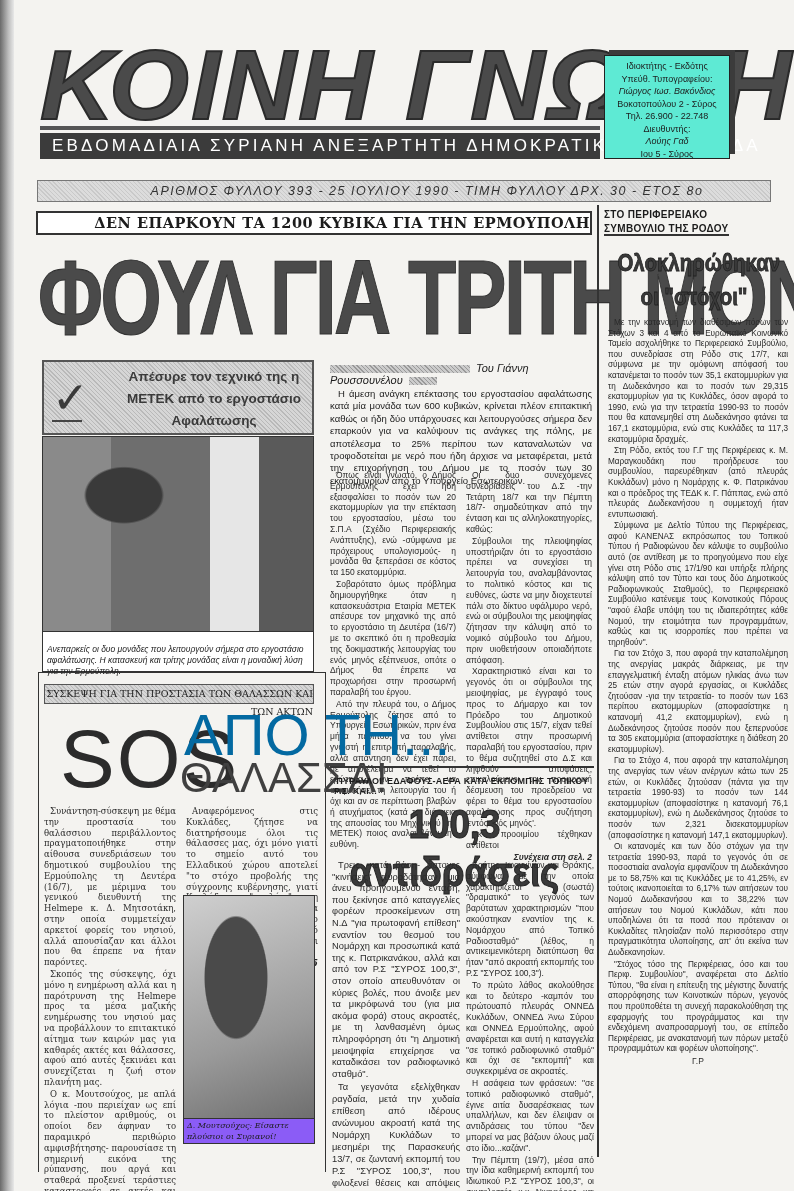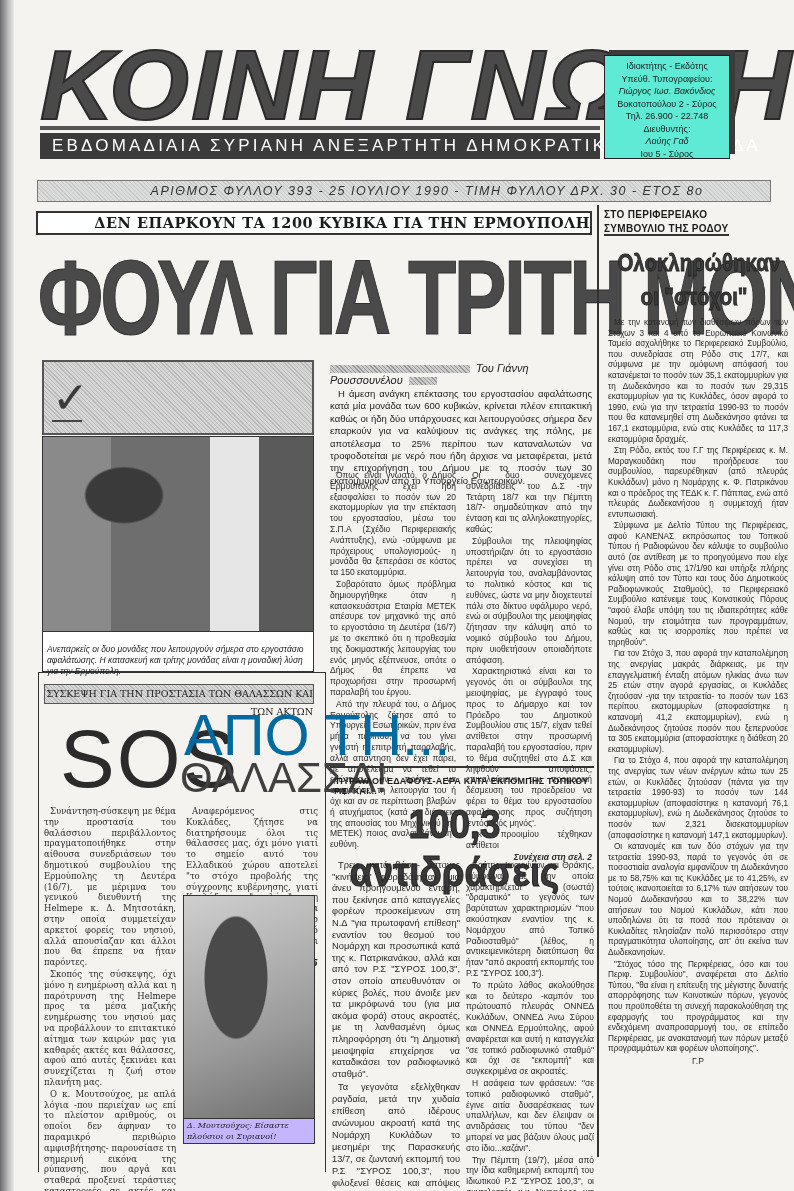--- a/index.html
+++ b/index.html
@@ -69,21 +69,21 @@
     font-family: "DejaVu Serif", serif; font-size: 9.5px; text-align: right; line-height: 18px; }
   .sos-big { left: 44px; top: 718px; font-size: 82px; line-height: 82px; color: #2b2b2b; letter-spacing: 2px; margin-left: 16px; }
   .sos-right1 { left: 184px; top: 712px; font-size: 58px; line-height: 46px; color: #0369a1; }
   .sos-right2 { left: 180px; top: 756px; font-size: 42px; line-height: 44px; color: #404040; }
   .sos-c1 { left: 44px; top: 806px; width: 132px; font-family: "DejaVu Serif", serif; }
   .sos-c2 { left: 186px; top: 806px; width: 132px; font-family: "DejaVu Serif", serif; }
   .photo2 { left: 183px; top: 895px; width: 132px; height: 235px;
     background: radial-gradient(ellipse at 40% 35%, #4a4a4a 0 28%, transparent 29%),
                 linear-gradient(160deg, #cfcfcf, #9a9a9a 60%, #6a6a6a);
     border: 1px solid #333; }
-  .caption2 { left: 183px; top: 1118px; width: 132px; height: 26px; background: #c4b5fd; border: 1px solid #333;
+  .caption2 { left: 183px; top: 1118px; width: 132px; height: 26px; background: #8b5cf6; border: 1px solid #333;
     font-family: "DejaVu Serif", serif; font-style: italic; font-size: 8px; line-height: 11px; padding: 1px 3px; }
 
   
   .radio-kicker { left: 334px; top: 776px; width: 262px; font-size: 9px; font-weight: bold; letter-spacing: 0.2px; }
   .radio-head { left: 334px; top: 800px; width: 262px; font-size: 40px; font-weight: bold; line-height: 48px;
     color: #3a3a3a; -webkit-text-stroke: 1px #222; text-align: center; transform: scaleX(0.92); transform-origin: left top; }
   .radio-c1 { left: 332px; top: 860px; width: 128px; font-size: 9.3px; line-height: 12px; }
   .radio-c2 { left: 466px; top: 860px; width: 128px; }
 
   
@@ -115,20 +115,21 @@
   <div>Ιου 5 - Σύρος</div>
 </div>
 <div class="abs issue-bar">ΑΡΙΘΜΟΣ ΦΥΛΛΟΥ 393 - 25 ΙΟΥΛΙΟΥ 1990 - ΤΙΜΗ ΦΥΛΛΟΥ ΔΡΧ. 30 - ΕΤΟΣ 8ο</div>
 
 <div class="abs kicker">ΔΕΝ ΕΠΑΡΚΟΥΝ ΤΑ 1200 ΚΥΒΙΚΑ ΓΙΑ ΤΗΝ ΕΡΜΟΥΠΟΛΗ</div>
 <div class="abs headline">ΦΟΥΛ ΓΙΑ ΤΡΙΤΗ ΜΟΝΑΔΑ</div>
 
 <div class="abs sidebox-title">
   <span class="check">✓</span>
   <span class="check-rule"></span>
+  <div class="txt">Απέσυρε τον τεχνικό της η ΜΕΤΕΚ από το εργοστάσιο Αφαλάτωσης</div>
 </div>
 <div class="abs photo1"></div>
 <div class="abs caption1">Ανεπαρκείς οι δυο μονάδες που λειτουργούν σήμερα στο εργοστάσιο αφαλάτωσης. Η κατασκευή και τρίτης μονάδας είναι η μοναδική λύση για την Ερμούπολη.</div>
 
 <div class="abs byline">
   <span class="bar"></span><span>Του Γιάννη Ρουσσουνέλου</span><span class="bar2"></span>
 </div>
 <div class="abs lede">Η άμεση ανάγκη επέκτασης του εργοστασίου αφαλάτωσης κατά μία μονάδα των 600 κυβικών, κρίνεται πλέον επιτακτική καθώς οι ήδη δύο υπάρχουσες και λειτουργούσες σήμερα δεν επαρκούν για να καλύψουν τις ανάγκες της πόλης, με αποτέλεσμα το 25% περίπου των καταναλωτών να τροφοδοτείται με νερό που ήδη άρχισε να μεταφέρεται, μετά την επιχορήγηση του Δήμου με το ποσόν των 30 εκατομμυρίων από το Υπουργείο Εσωτερικών.</div>
 
 <div class="abs col lead-c1">

